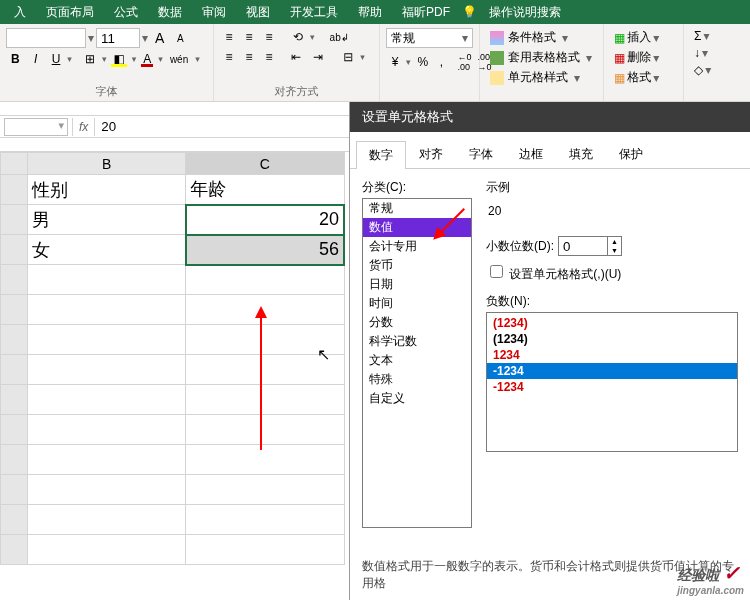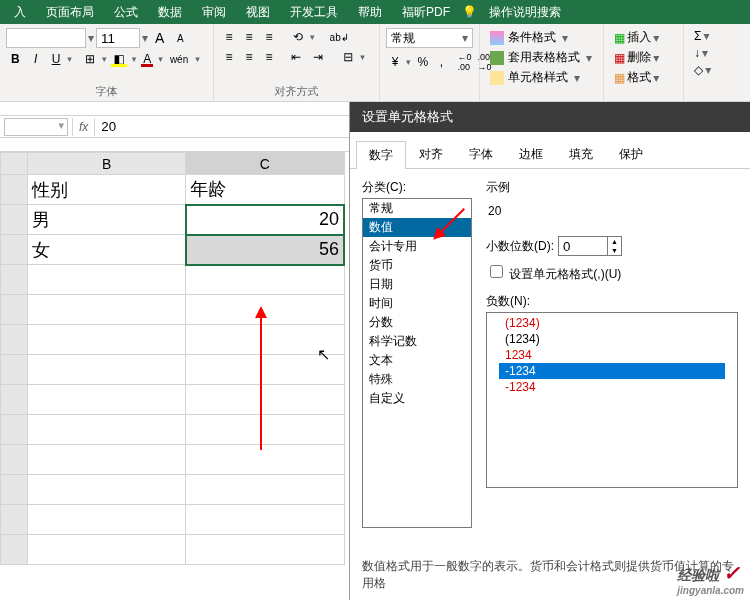--- a/index.html
+++ b/index.html
@@ -38,33 +38,33 @@
   .arrow-up::before { content: ""; position: absolute; top: -10px; left: -5px; border: 6px solid transparent; border-bottom: 12px solid red; }
   .dialog { position: absolute; left: 349px; top: 102px; width: 401px; height: 498px; background: #fff; border-left: 1px solid #999; }
   .dlg-title { background: #3b3b3b; color: #fff; padding: 6px 12px; font-size: 13px; }
   .dlg-tabs { display: flex; border-bottom: 1px solid #ccc; padding: 8px 6px 0 6px; gap:0;}
   .dlg-tab { padding: 5px 12px; border: 1px solid transparent; border-bottom: none; cursor: pointer; font-size:12px;}
   .dlg-tab.active { border-color: #ccc; background: #fff; position: relative; top: 1px; }
   .dlg-body { display: flex; gap: 14px; padding: 10px 12px 4px 12px; }
   .cat-label { margin-bottom: 2px; }
   .cat-list { border: 1px solid #7a7a7a; width: 110px; height: 330px; overflow: hidden; background:#fff;}
   .cat-list div { padding: 1px 6px; cursor: pointer; }
-  .cat-list div.selected { background: #0369a1; color: #fff; }
+  .cat-list div.selected { background: #6d28d9; color: #fff; }
   .right-pane { flex: 1; }
   .sample-box { margin-bottom: 14px; }
   .sample-label { margin-bottom: 4px; }
   .sample-val { padding: 4px 2px; }
   .decimal-row { display: flex; align-items: center; gap: 4px; margin-bottom: 6px; }
   .spinner { display: inline-flex; border: 1px solid #7a7a7a; height: 20px; }
   .spinner input { width: 48px; border: none; padding: 0 4px; text-align: left; }
   .spinner .spins { display: flex; flex-direction: column; border-left: 1px solid #7a7a7a; width: 14px; }
   .spinner .spins span { flex: 1; font-size: 7px; text-align: center; cursor: pointer; line-height:9px;}
   .chk-row { margin-bottom: 10px; }
   .neg-label { margin-bottom: 2px; }
-  .neg-list { border: 1px solid #7a7a7a; height: 176px; background:#fff; padding:2px 12px;}
+  .neg-list { border: 1px solid #7a7a7a; height: 140px; background:#fff; padding:2px 0;font-weight:bold;}
   .neg-list div { padding: 0 6px; line-height:16px;}
   .neg-list .red { color: #d60000; }
   .neg-list .selected { background: #0078d7; color: #fff; }
   .arrow2 { position: absolute; left: 436px; top: 236px; width: 40px; height: 2px; background: red; transform: rotate(-45deg); transform-origin: left center; }
   .arrow2::before { content: ""; position: absolute; left: -10px; top: -5px; border: 6px solid transparent; border-right: 12px solid red; }
   .dlg-footer { position: absolute; bottom: 8px; left: 12px; right: 12px; color: #444; font-size: 12px; border-top:1px solid transparent; padding-top:6px;}
   .cursor-arrow{position:absolute;left:317px;top:345px;font-size:16px;color:#000;}
   .watermark{position:absolute;right:6px;bottom:4px;font-weight:bold;font-style:italic;color:#555;font-size:14px;}
   .watermark .jy{font-family:cursive;}
   .watermark .check{color:#c00020;font-size:20px;margin-left:4px;}

